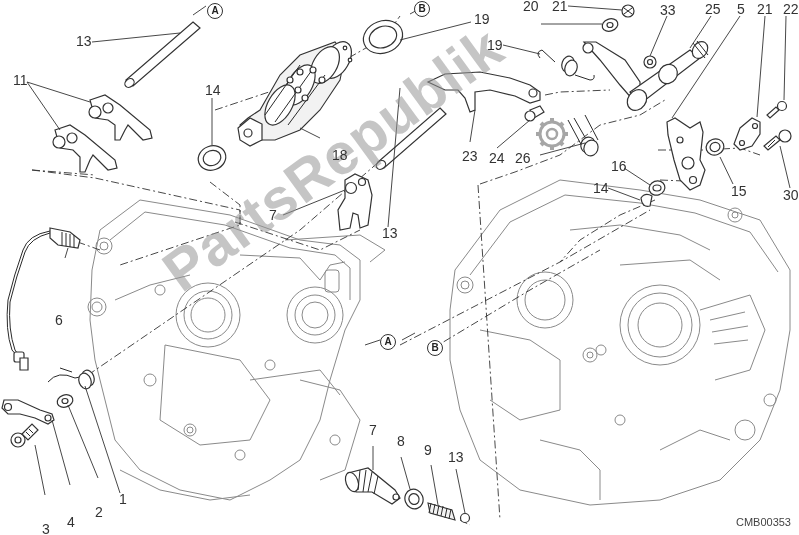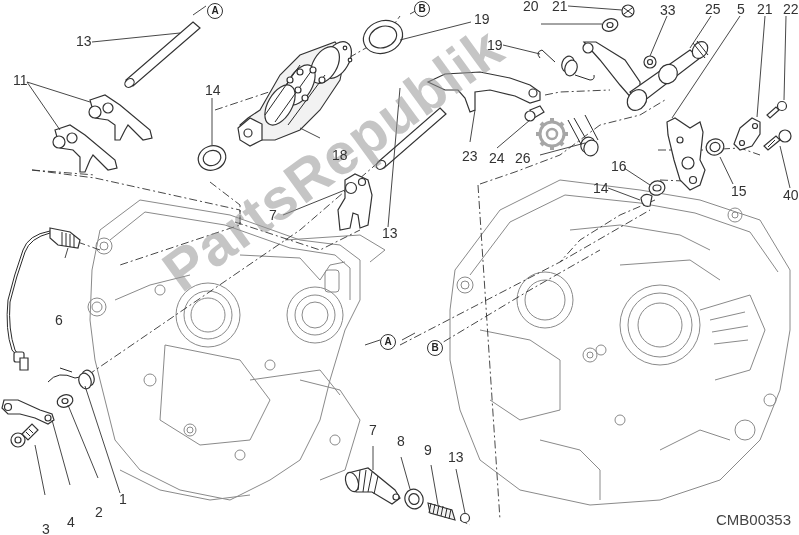--- a/index.html
+++ b/index.html
@@ -8,21 +8,21 @@
   #diagram { position: absolute; left: 0; top: 0; width: 799px; height: 535px; }
   .ln { stroke: #2a2a2a; stroke-width: 1; fill: none; }
   .part { stroke: #333; stroke-width: 1.2; fill: #ffffff; }
   .partfill { stroke: #333; stroke-width: 1.1; fill: #f2f2f2; }
   .case { stroke: #8a8a8a; stroke-width: 1; fill: none; }
   .dash { stroke: #333; stroke-width: 0.9; fill: none; stroke-dasharray: 8 3 2 3; }
   .lead { stroke: #333; stroke-width: 0.9; fill: none; }
   .callout { position: absolute; font-size: 14px; color: #333; line-height: 11px; white-space: nowrap; }
   .ref { position: absolute; width: 14px; height: 14px; border: 1px solid #333; border-radius: 50%;
          font-size: 10px; line-height: 14px; text-align: center; color: #222; background: #fff; font-weight: bold; }
-  .code { position: absolute; right: 8px; bottom: 7px; font-size: 15px; color: #444; margin-top: 29px; }
+  .code { position: absolute; right: 8px; bottom: 7px; font-size: 11px; color: #444; margin-top: 29px; }
   .wm { position: absolute; left: 150px; top: 250px; font-size: 58px; font-weight: bold; color: rgba(150,150,150,0.55);
         transform: rotate(-36deg); transform-origin: left top; letter-spacing: 1px; white-space: nowrap; }
 </style>
 </head>
 <body>
 
 <div id="stage">
 
   <svg id="diagram" viewBox="0 0 799 535">
 
@@ -356,16 +356,16 @@
   <div class="callout" style="left:705px; top:4px;">25</div>
   <div class="callout" style="left:737px; top:4px;">5</div>
   <div class="callout" style="left:757px; top:4px;">21</div>
   <div class="callout" style="left:783px; top:4px;">22</div>
   <div class="callout" style="left:462px; top:151px;">23</div>
   <div class="callout" style="left:489px; top:153px;">24</div>
   <div class="callout" style="left:515px; top:153px;">26</div>
   <div class="callout" style="left:611px; top:161px;">16</div>
   <div class="callout" style="left:593px; top:183px;">14</div>
   <div class="callout" style="left:731px; top:186px;">15</div>
-  <div class="callout" style="left:783px; top:190px;">40</div>
+  <div class="callout" style="left:783px; top:190px;">30</div>
 
   <div class="code">CMB00353</div>
 </div>
 
 </body></html>

